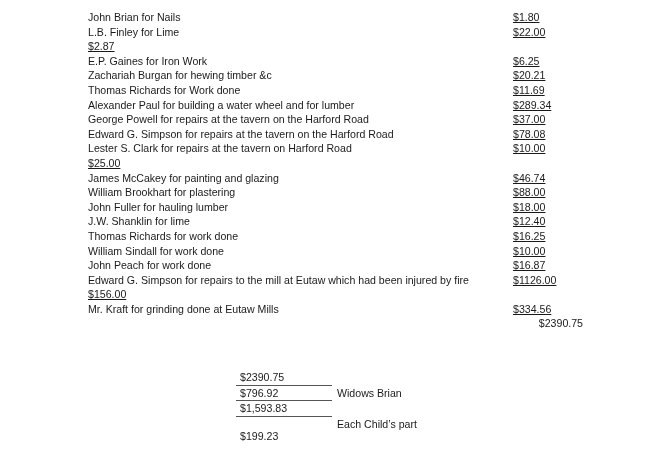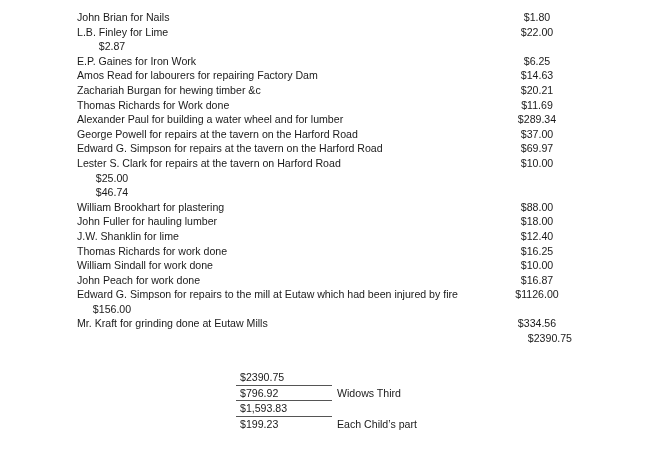--- a/index.html
+++ b/index.html
@@ -1,29 +1,29 @@
 <!DOCTYPE html>
 <html><head>
 <meta charset="utf-8">
 <style>
   html, body { margin: 0; padding: 0; background: #ffffff; }
   body {
     width: 663px; height: 456px; position: relative; overflow: hidden;
     font-family: "Liberation Sans", "DejaVu Sans", sans-serif;
     font-size: 10.6px; color: #1a1a1a;
   }
-  .ledger { position: absolute; left: 77px; top: 10px; width: 495px; }
+  .ledger { position: absolute; left: 88px; top: 10px; width: 495px; }
   .row { display: flex; justify-content: space-between; height: 14.6px; line-height: 14.6px; white-space: nowrap; }
   .row .desc { flex: 1; }
-  .row .amt { text-align: center; min-width: 70px; }
+  .row .amt { text-align: left; min-width: 70px; text-decoration: underline; }
   .total-row { display: flex; justify-content: flex-end; height: 14.6px; line-height: 14.6px; }
   .division { position: absolute; left: 236px; top: 370px; }
   .drow { position: relative; display: flex; height: 15.5px; line-height: 15.5px; }
   .dval { width: 96px; padding-left: 4px; box-sizing: border-box; border-bottom: 1px solid #555; }
-  .drow.last .dval { border-bottom: none; }
+  .drow.last .dval { border-bottom: none; margin-top: 12px; }
   .dlabel { padding-left: 5px; }
 </style>
 </head>
 <body>
 
 <div class="ledger">
   <div class="row">
       <span class="desc">John Brian for Nails</span>
       <span class="amt">$1.80</span>
     </div>
@@ -32,51 +32,48 @@
       <span class="amt">$22.00</span>
     </div>
   <div class="row">
       <span class="amt">$2.87</span>
     </div>
   <div class="row">
       <span class="desc">E.P. Gaines for Iron Work</span>
       <span class="amt">$6.25</span>
     </div>
   <div class="row">
-      <span class="desc">Amos Read for labourers for repairing Factory Dam</span>
-      <span class="amt">$14.63</span>
-    </div>
-  <div class="row">
       <span class="desc">Zachariah Burgan for hewing timber &amp;c</span>
       <span class="amt">$20.21</span>
     </div>
   <div class="row">
       <span class="desc">Thomas Richards for Work done</span>
       <span class="amt">$11.69</span>
     </div>
   <div class="row">
       <span class="desc">Alexander Paul for building a water wheel and for lumber</span>
       <span class="amt">$289.34</span>
     </div>
   <div class="row">
       <span class="desc">George Powell for repairs at the tavern on the Harford Road</span>
       <span class="amt">$37.00</span>
     </div>
   <div class="row">
       <span class="desc">Edward G. Simpson for repairs at the tavern on the Harford Road</span>
-      <span class="amt">$69.97</span>
+      <span class="amt">$78.08</span>
     </div>
   <div class="row">
       <span class="desc">Lester S. Clark for repairs at the tavern on Harford Road</span>
       <span class="amt">$10.00</span>
     </div>
   <div class="row">
       <span class="amt">$25.00</span>
     </div>
   <div class="row">
+      <span class="desc">James McCakey for painting and glazing</span>
       <span class="amt">$46.74</span>
     </div>
   <div class="row">
       <span class="desc">William Brookhart for plastering</span>
       <span class="amt">$88.00</span>
     </div>
   <div class="row">
       <span class="desc">John Fuller for hauling lumber</span>
       <span class="amt">$18.00</span>
     </div>
@@ -112,21 +109,21 @@
     </div>
 </div>
 
 <div class="division">
   <div class="drow">
       <span class="dval">$2390.75</span>
       <span class="dlabel"></span>
     </div>
   <div class="drow">
       <span class="dval">$796.92</span>
-      <span class="dlabel">Widows Third</span>
+      <span class="dlabel">Widows Brian</span>
     </div>
   <div class="drow">
       <span class="dval">$1,593.83</span>
       <span class="dlabel"></span>
     </div>
   <div class="drow last">
       <span class="dval">$199.23</span>
       <span class="dlabel">Each Child’s part</span>
     </div>
 </div>

